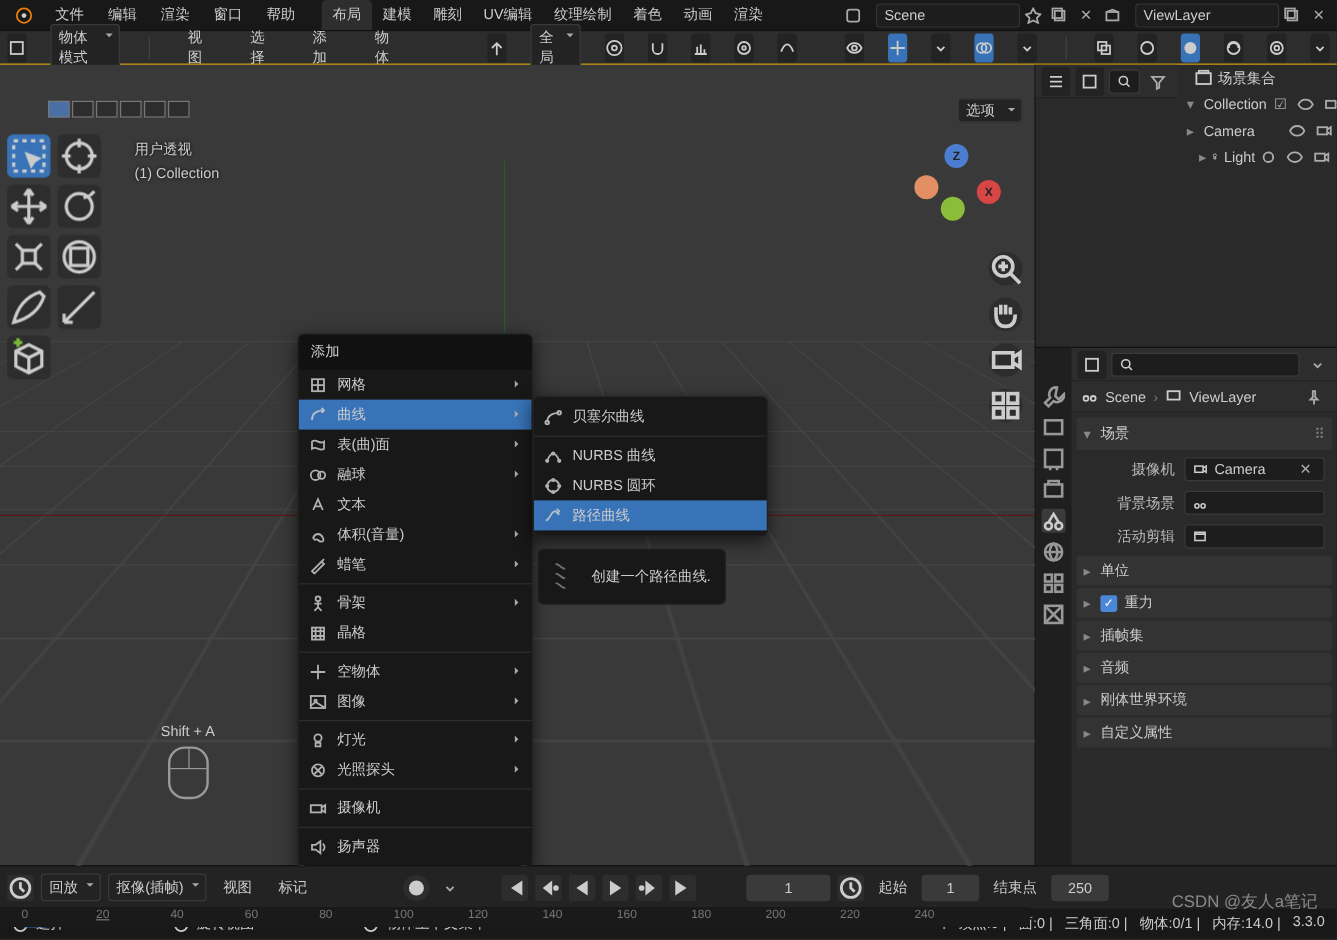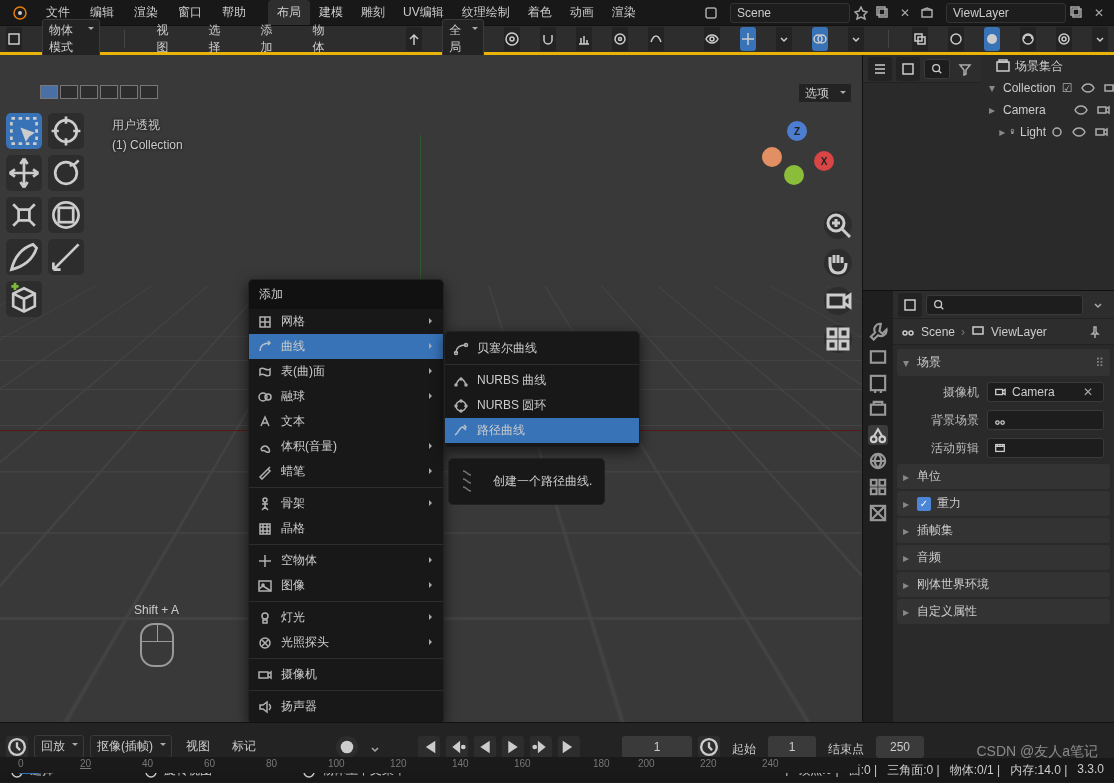--- a/index.html
+++ b/index.html
@@ -7,21 +7,21 @@
   .row{display:flex;align-items:center}
   .top{height:26px;background:#181818;border-bottom:1px solid #111;display:flex;align-items:center;padding:0 4px}
   .top .logo{width:20px;height:20px;display:flex;align-items:center;justify-content:center;margin:0 6px}
   .top .menus span{padding:3px 10px;cursor:default}
   .top .tabs{display:flex;margin-left:12px}
   .top .tabs .tab{padding:4px 9px;border-radius:4px 4px 0 0}
   .top .tabs .tab.active{background:#2e2e2e}
   .hdrfield{display:flex;align-items:center;background:#1d1d1d;border:1px solid #333;border-radius:3px;height:20px;padding:0 6px;margin-left:8px}
   .hdrfield .txt{flex:1}
   .iconbtn{width:18px;height:18px;display:flex;align-items:center;justify-content:center;opacity:.8;margin:0 2px}
-  .toolbar2{height:28px;background:#2d2d2d;border-bottom:3px solid #eab308;display:flex;align-items:center;padding:13px 6px;gap:20px}
+  .toolbar2{height:28px;background:#2d2d2d;border-bottom:1px solid #eab308;display:flex;align-items:center;padding:13px 6px;gap:20px}
   .dd{background:#232323;border:1px solid #3a3a3a;border-radius:3px;padding:2px 18px 2px 6px;position:relative}
   .dd:after{content:"";position:absolute;right:5px;top:7px;border:3px solid transparent;border-top-color:#aaa}
   .pill{padding:3px 8px}
   .sep{width:1px;height:18px;background:#444;margin:0 4px}
   .ico{width:24px;height:24px;display:flex;align-items:center;justify-content:center;border-radius:3px}
   .ico.on{background:#3873b8}
   .ico.dark{background:#232323}
   .ico svg,.iconbtn svg{width:14px;height:14px}
   .body{display:flex;height:calc(783px - 26px - 28px - 36px - 26px)}
   .viewport{flex:1;position:relative;background:#393939;overflow:hidden}
@@ -86,21 +86,21 @@
   .phdr{display:flex;align-items:center;gap:6px;padding:5px 6px;background:#333;border-radius:3px;margin:2px 0}
   .phdr .tw{width:8px;color:#888}
   .pfield{display:flex;align-items:center;padding:4px 6px 4px 24px;gap:8px}
   .pfield .lbl{width:58px;text-align:right;color:#bbb}
   .pfield .val{flex:1;background:#1d1d1d;border:1px solid #3a3a3a;border-radius:3px;height:20px;display:flex;align-items:center;padding:0 6px;gap:6px}
   .x{margin-left:auto;color:#aaa;padding:0 4px}
   .prow{display:flex;align-items:center;padding:4px 6px;gap:6px;background:#333;border-radius:3px;margin:2px 0}
   .prow .tw{width:8px;color:#888}
   .chk{width:14px;height:14px;background:#4b87d6;border-radius:2px;display:flex;align-items:center;justify-content:center;font-size:10px;color:#fff}
   
-  .timeline{height:36px;background:#232323;border-top:1px solid #111;display:flex;align-items:flex-end;padding:0 6px;gap:6px;position:relative}
+  .timeline{height:36px;background:#232323;border-top:1px solid #111;display:flex;align-items:center;padding:0 6px;gap:6px;position:relative}
   .tbtn{width:22px;height:22px;display:flex;align-items:center;justify-content:center;border-radius:3px;background:#2d2d2d}
   .numbox{background:#3a3a3a;border-radius:3px;height:22px;display:flex;align-items:center;padding:0 10px;min-width:70px;justify-content:center}
   .framelbl{padding:0 6px}
   .ruler{position:absolute;left:0;right:256px;bottom:-15px;height:16px;background:#1a1a1a;display:flex}
   .ruler .rlabel{position:absolute;font-size:10px;color:#777;top:1px}
   .marker{position:absolute;left:18px;bottom:-16px;background:#3873b8;color:#fff;border-radius:3px;padding:1px 8px;font-size:11px}
   
   .status{height:24px;background:#181818;display:flex;align-items:center;padding:0 10px;gap:24px}
   .status .s{display:flex;align-items:center;gap:6px;color:#aaa}
   .status .r{margin-left:auto;display:flex;gap:10px;color:#aaa}
@@ -904,21 +904,21 @@
   <div class="ruler" id="ruler">
       <span class="rlabel" style="left: 18px;">0</span>
       <span class="rlabel" style="left: 80px; text-decoration: underline;">20</span>
       <span class="rlabel" style="left: 142px;">40</span>
       <span class="rlabel" style="left: 204px;">60</span>
       <span class="rlabel" style="left: 266px;">80</span>
       <span class="rlabel" style="left: 328px;">100</span>
       <span class="rlabel" style="left: 390px;">120</span>
       <span class="rlabel" style="left: 452px;">140</span>
       <span class="rlabel" style="left: 514px;">160</span>
-      <span class="rlabel" style="left: 576px; margin-left: 17px;">180</span>
+      <span class="rlabel" style="left: 576px;">180</span>
       <span class="rlabel" style="left: 638px;">200</span>
       <span class="rlabel" style="left: 700px;">220</span>
       <span class="rlabel" style="left: 762px;">240</span>
     </div>
 </div>
 
 <div class="status">
   <div id="status-left" style="display:flex;gap:90px">
       <div class="s">
         <svg width="14" height="18" viewBox="0 0 14 18">

